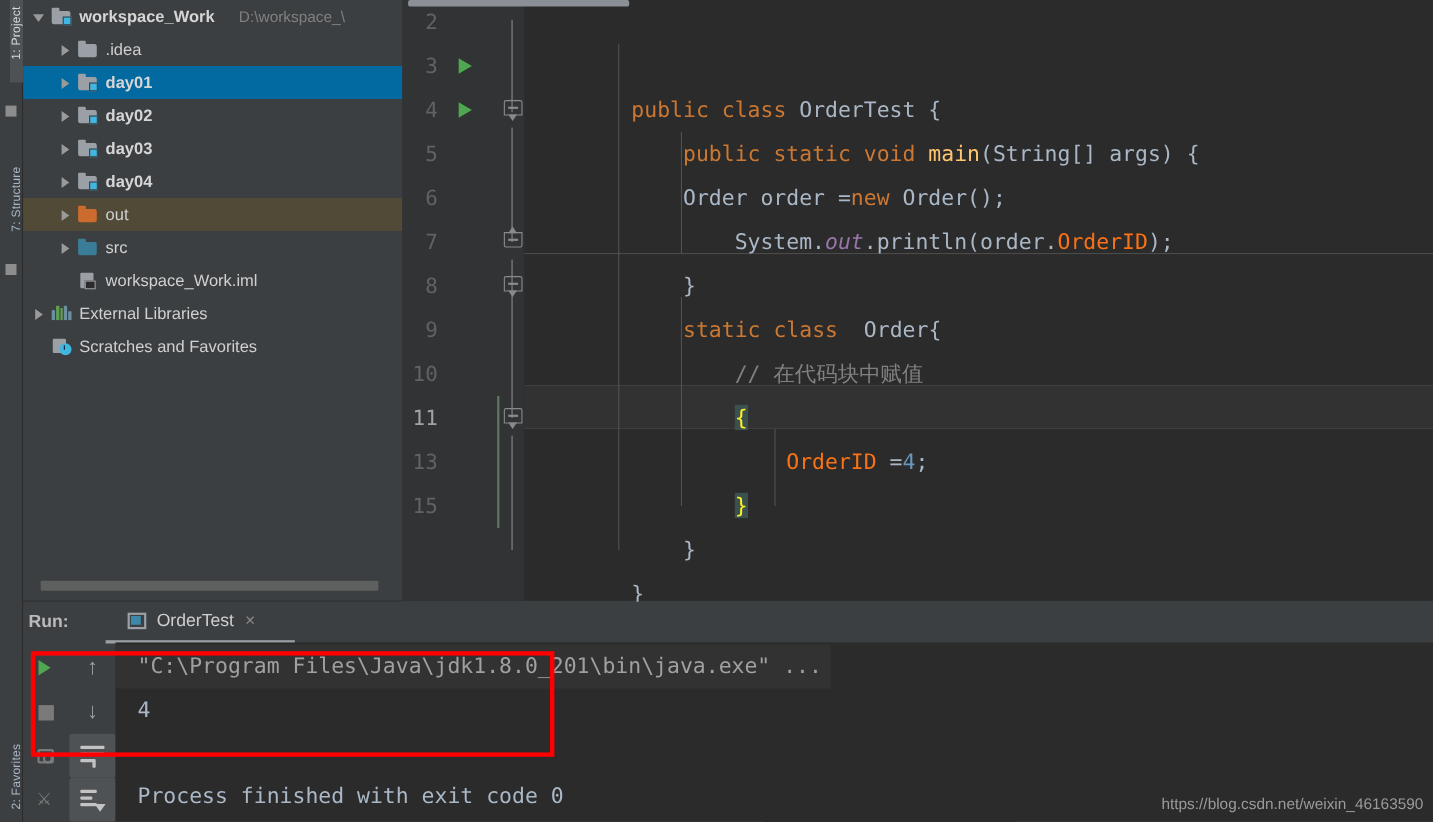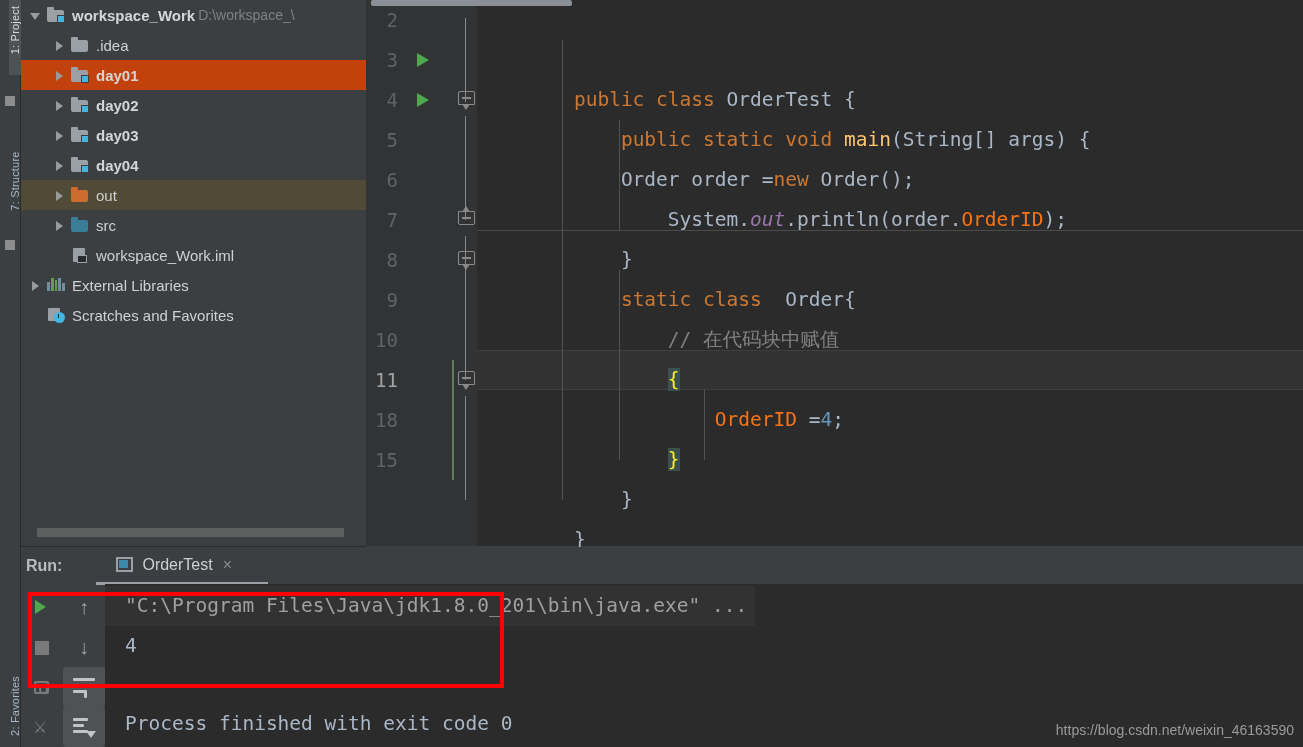--- a/index.html
+++ b/index.html
@@ -31,25 +31,25 @@
   
   .project-panel {
     position: absolute; left: 21px; top: 0; width: 345px; height: 546px;
     background: #3c3f41; overflow: hidden;
   }
   .tree { position: relative; padding-top: 0px; }
   .row {
     position: relative; height: 30px; display: flex; align-items: center;
     font-size: 15px; color: #bbbbbb; white-space: nowrap; padding-left: 4px;
   }
-  .row.selected { background: #c2410c; }
+  .row.selected { background: #0369a1; }
   .row.out-row  { background: #514a36; }
   .row .lbl { color: #d0d0d0; }
   .row .lbl.bold { font-weight: bold; color: #d6d6d6; }
-  .row .path { color: #808080; font-size: 14px; margin-left: 3px; }
+  .row .path { color: #808080; font-size: 14px; margin-left: 22px; }
 
   .arrow {
     width: 16px; height: 16px; flex: 0 0 16px; margin-right: 4px;
     position: relative;
   }
   .arrow.right::before {
     content: ""; position: absolute; left: 5px; top: 4px;
     border-left: 7px solid #9a9a9a;
     border-top: 5px solid transparent; border-bottom: 5px solid transparent;
   }
@@ -459,21 +459,21 @@
           <div class="ln">10</div>
         </div>
       <div class="gline">
         <div class="ln cur">11</div>
         <div class="fold start">
             <div class="box"></div>
             <div class="tip"></div>
           </div>
       </div>
       <div class="gline">
-          <div class="ln">18</div>
+          <div class="ln">13</div>
         </div>
       <div class="gline">
           <div class="ln">15</div>
         </div>
 
       <div class="fold-line" style="top:18px;height:84px;"></div>
       <div class="fold-line" style="top:116px;height:104px;"></div>
       <div class="fold-line" style="top:236px;height:144px;"></div>
       <div class="fold-line" style="top:396px;height:104px;"></div>
       <div class="caret-mark" style="top:360px;height:120px;"></div>

